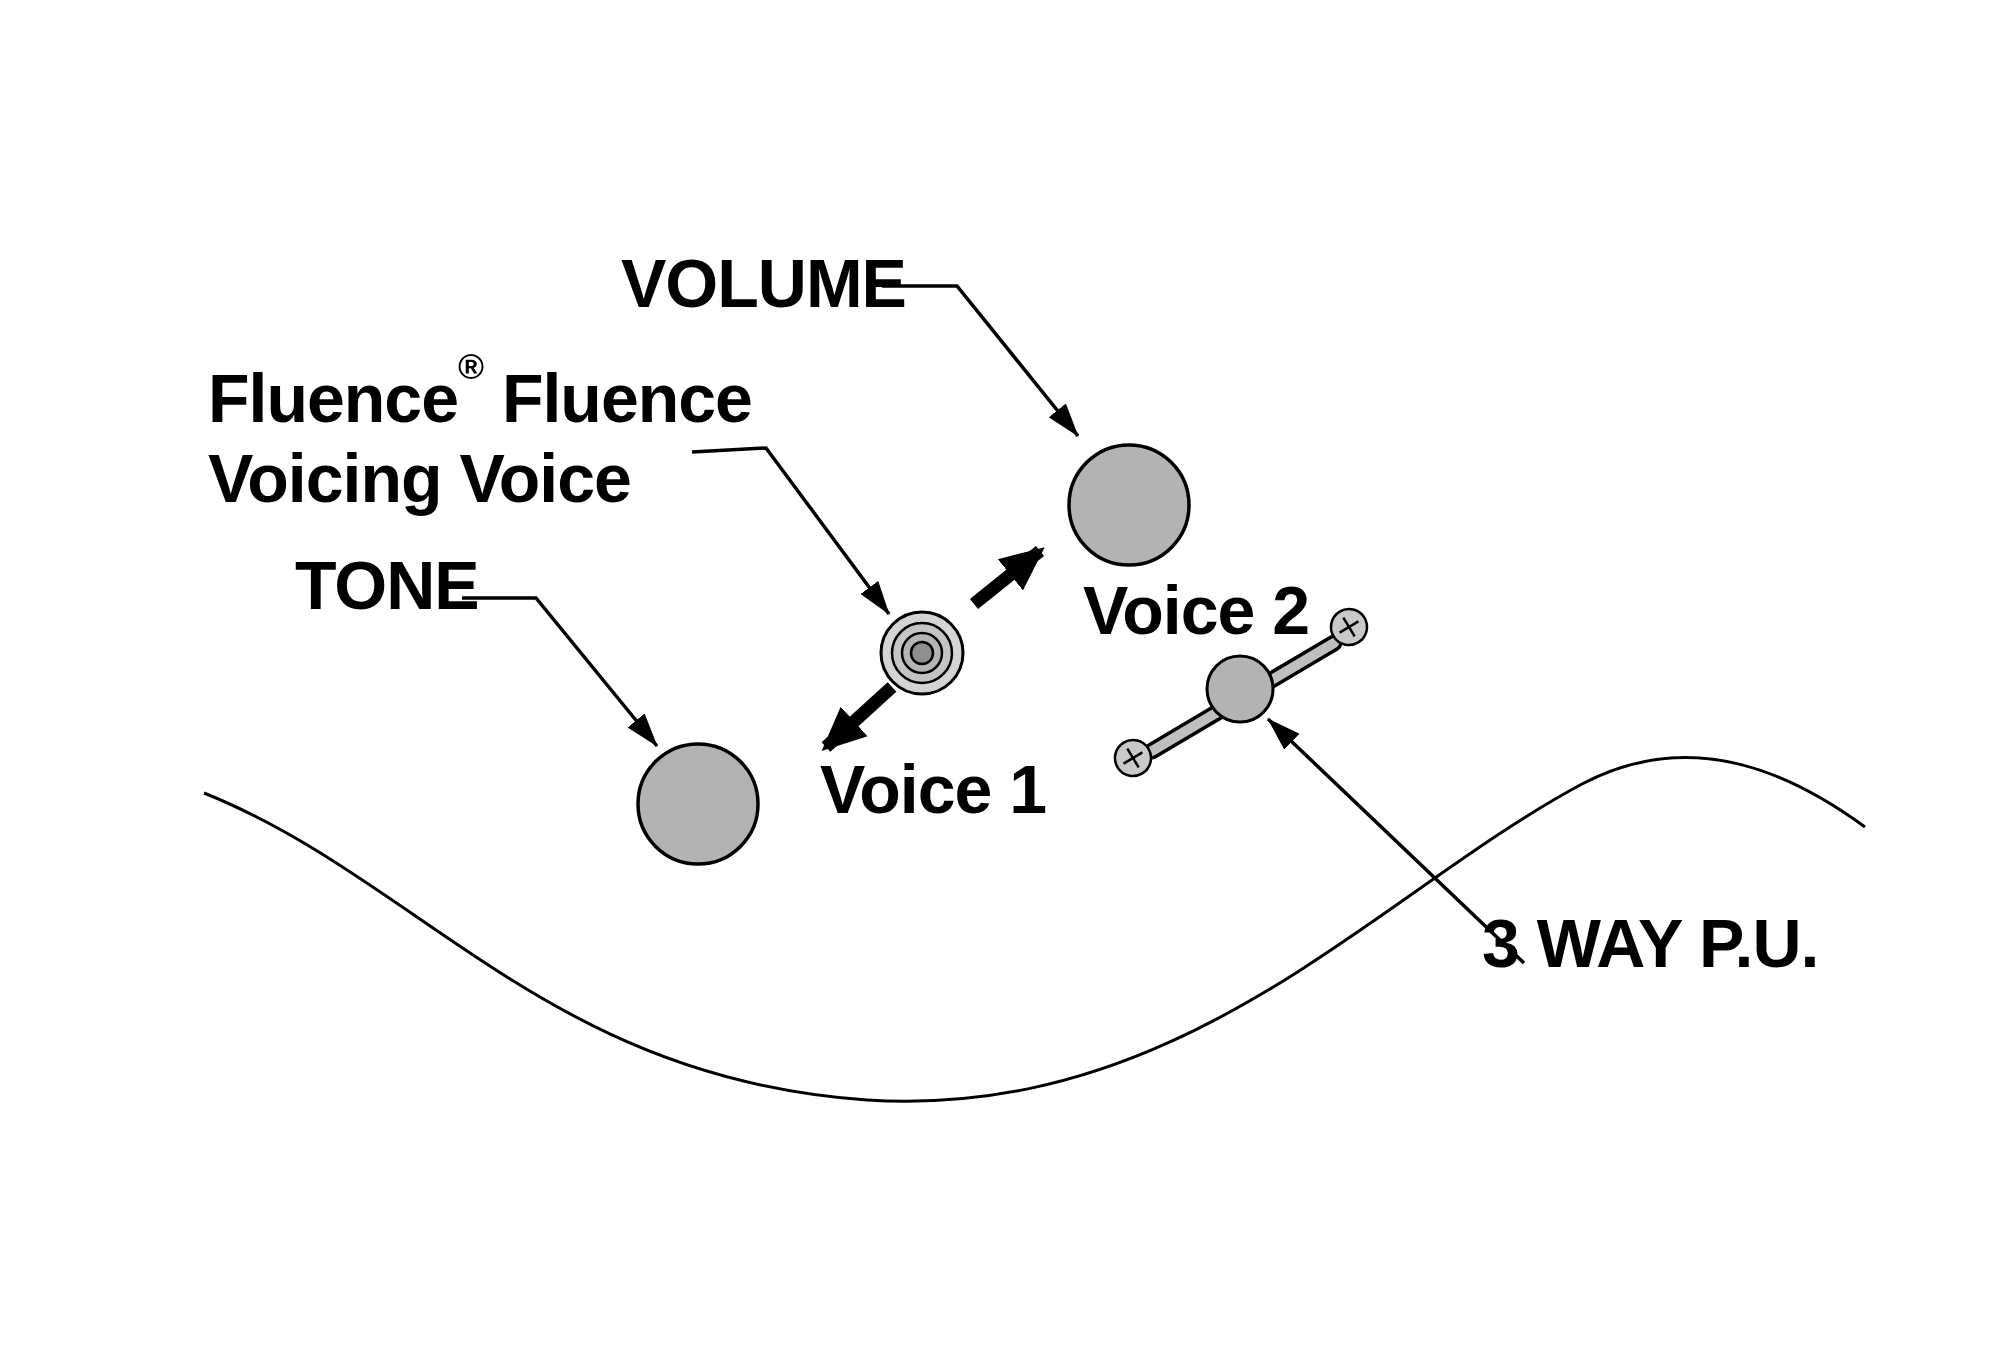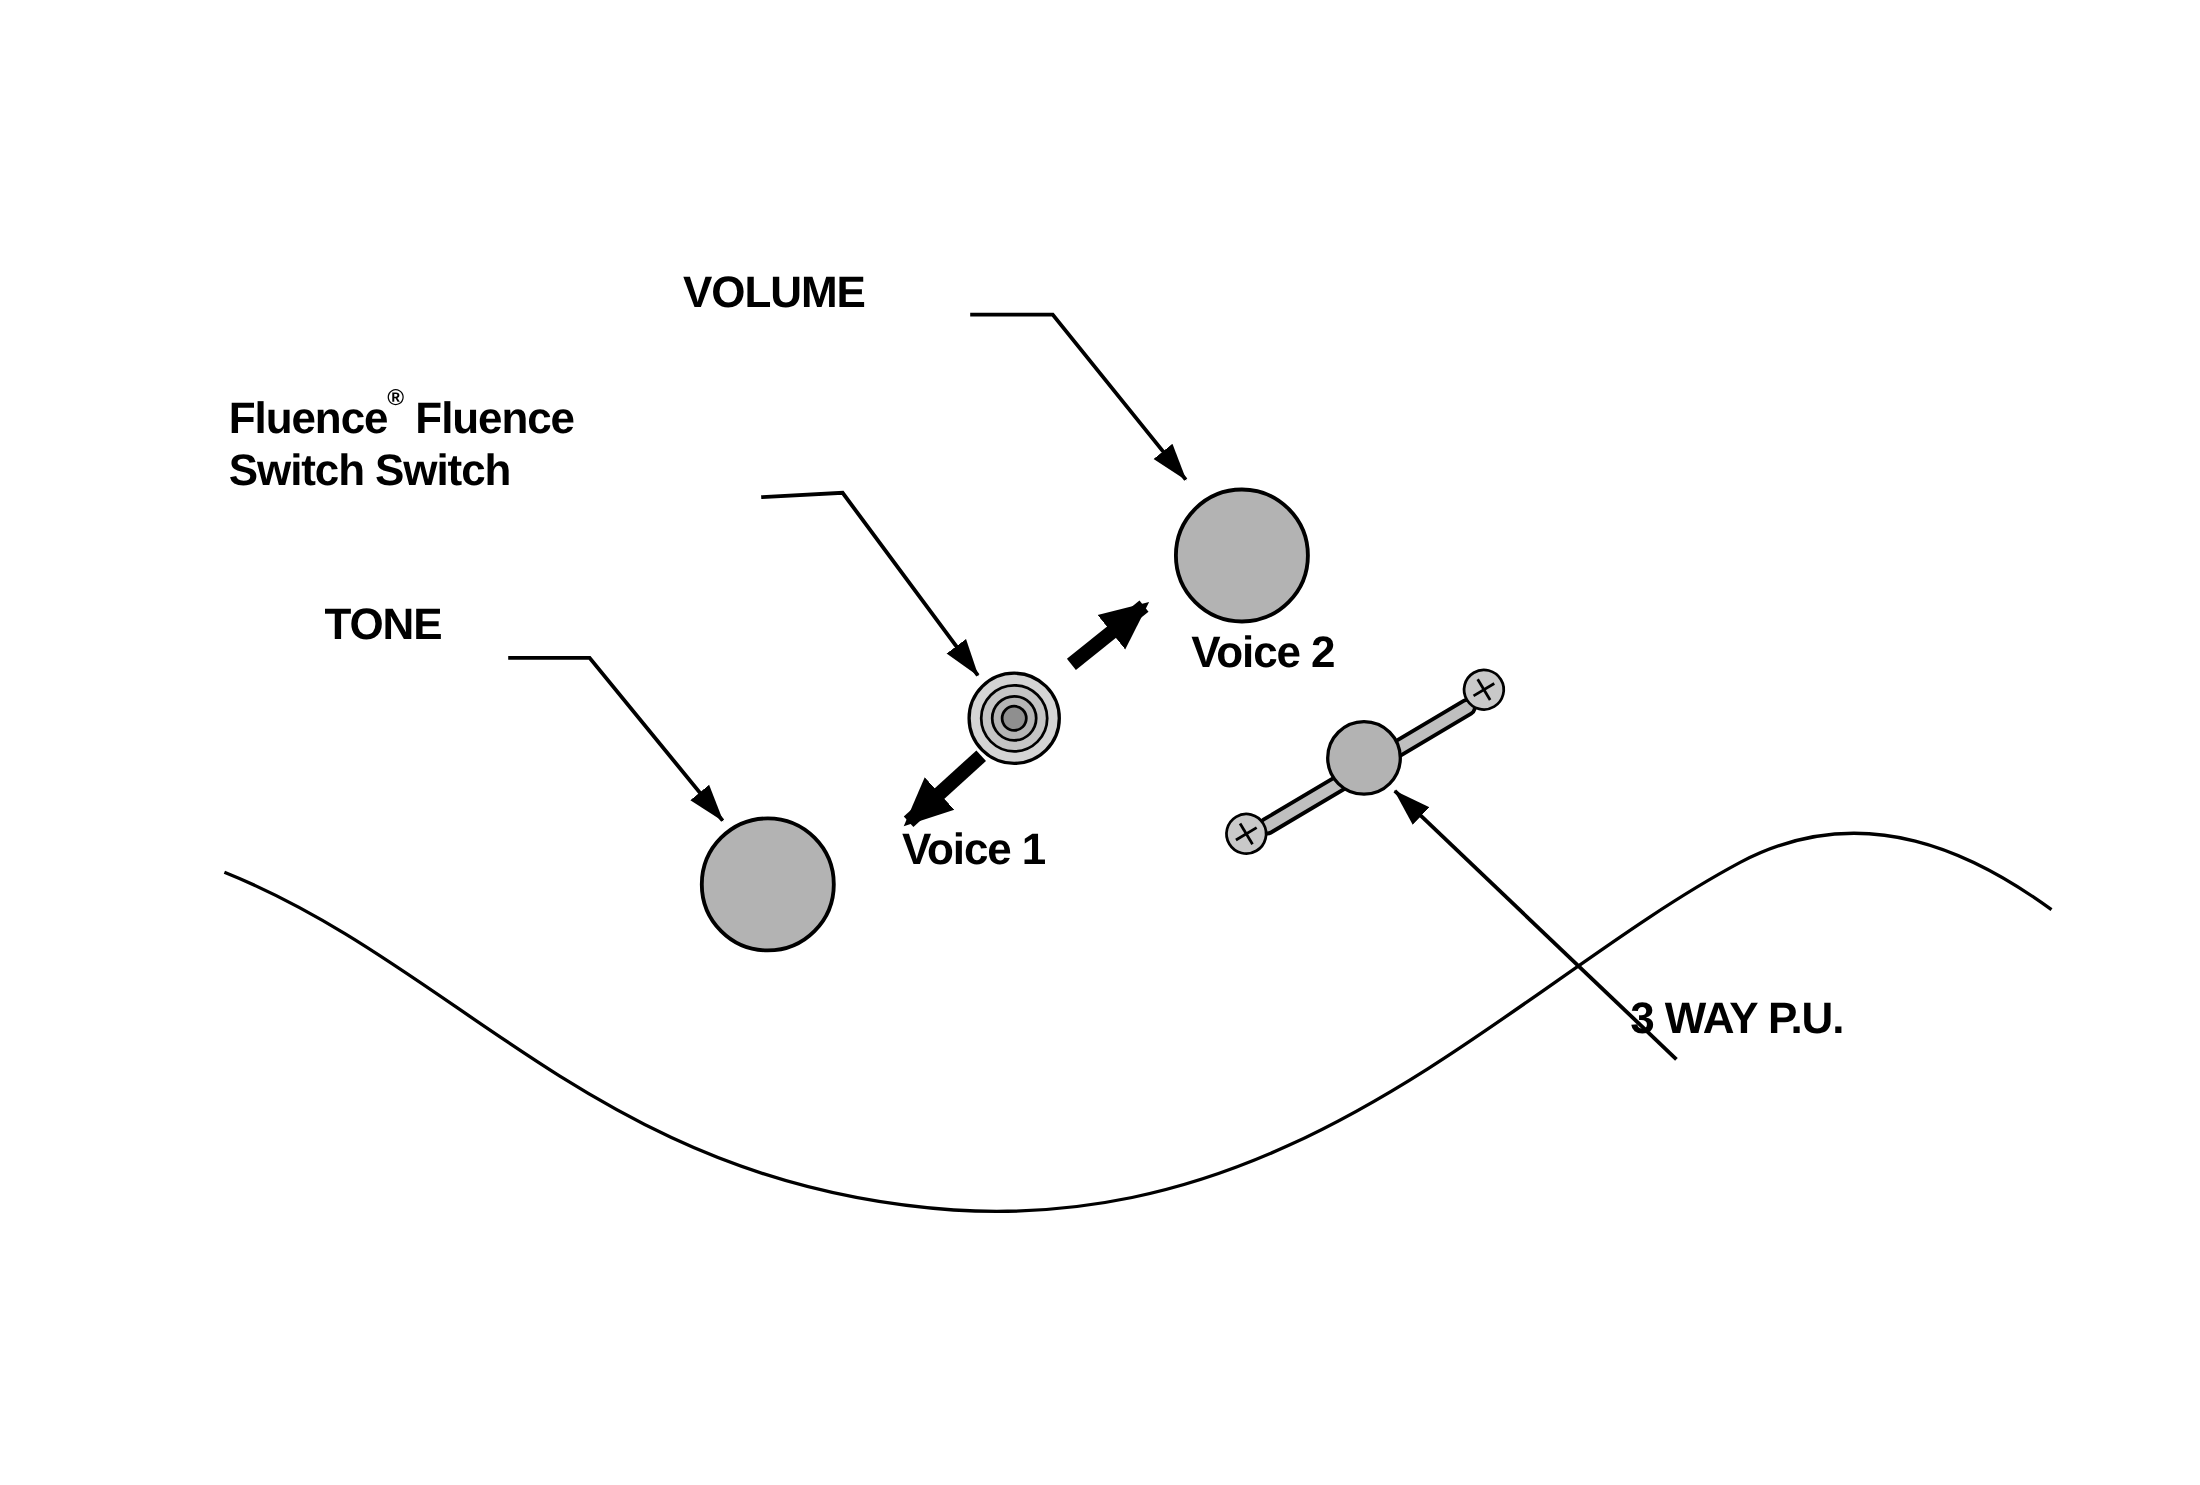--- a/index.html
+++ b/index.html
@@ -19,21 +19,21 @@
     position: absolute;
     left: 0;
     top: 0;
     width: 2000px;
     height: 1350px;
   }
   .label {
     position: absolute;
     color: #000000;
     font-weight: 700;
-    font-size: 40px;
+    font-size: 68px;
     letter-spacing: -1px;
     white-space: nowrap;
     line-height: 1.18;
   }
   .label .reg {
     font-size: 52%;
     position: relative;
     top: -0.55em;
     letter-spacing: 0;
   }
@@ -96,21 +96,21 @@
       </g>
     </g>
   </svg>
 
   <div class="label label-volume">VOLUME</div>
 
   <div class="label label-fishman">
     <div>
       <span>Fluence</span><sup class="reg">®</sup><span> Fluence</span>
     </div>
-    <div>Switch Switch</div>
+    <div>Voicing Voice</div>
   </div>
 
   <div class="label label-tone">TONE</div>
 
   <div class="label label-voice2">Voice 2</div>
 
   <div class="label label-voice1">Voice 1</div>
 
   <div class="label label-selector">
     <div>3 WAY P.U.</div>

